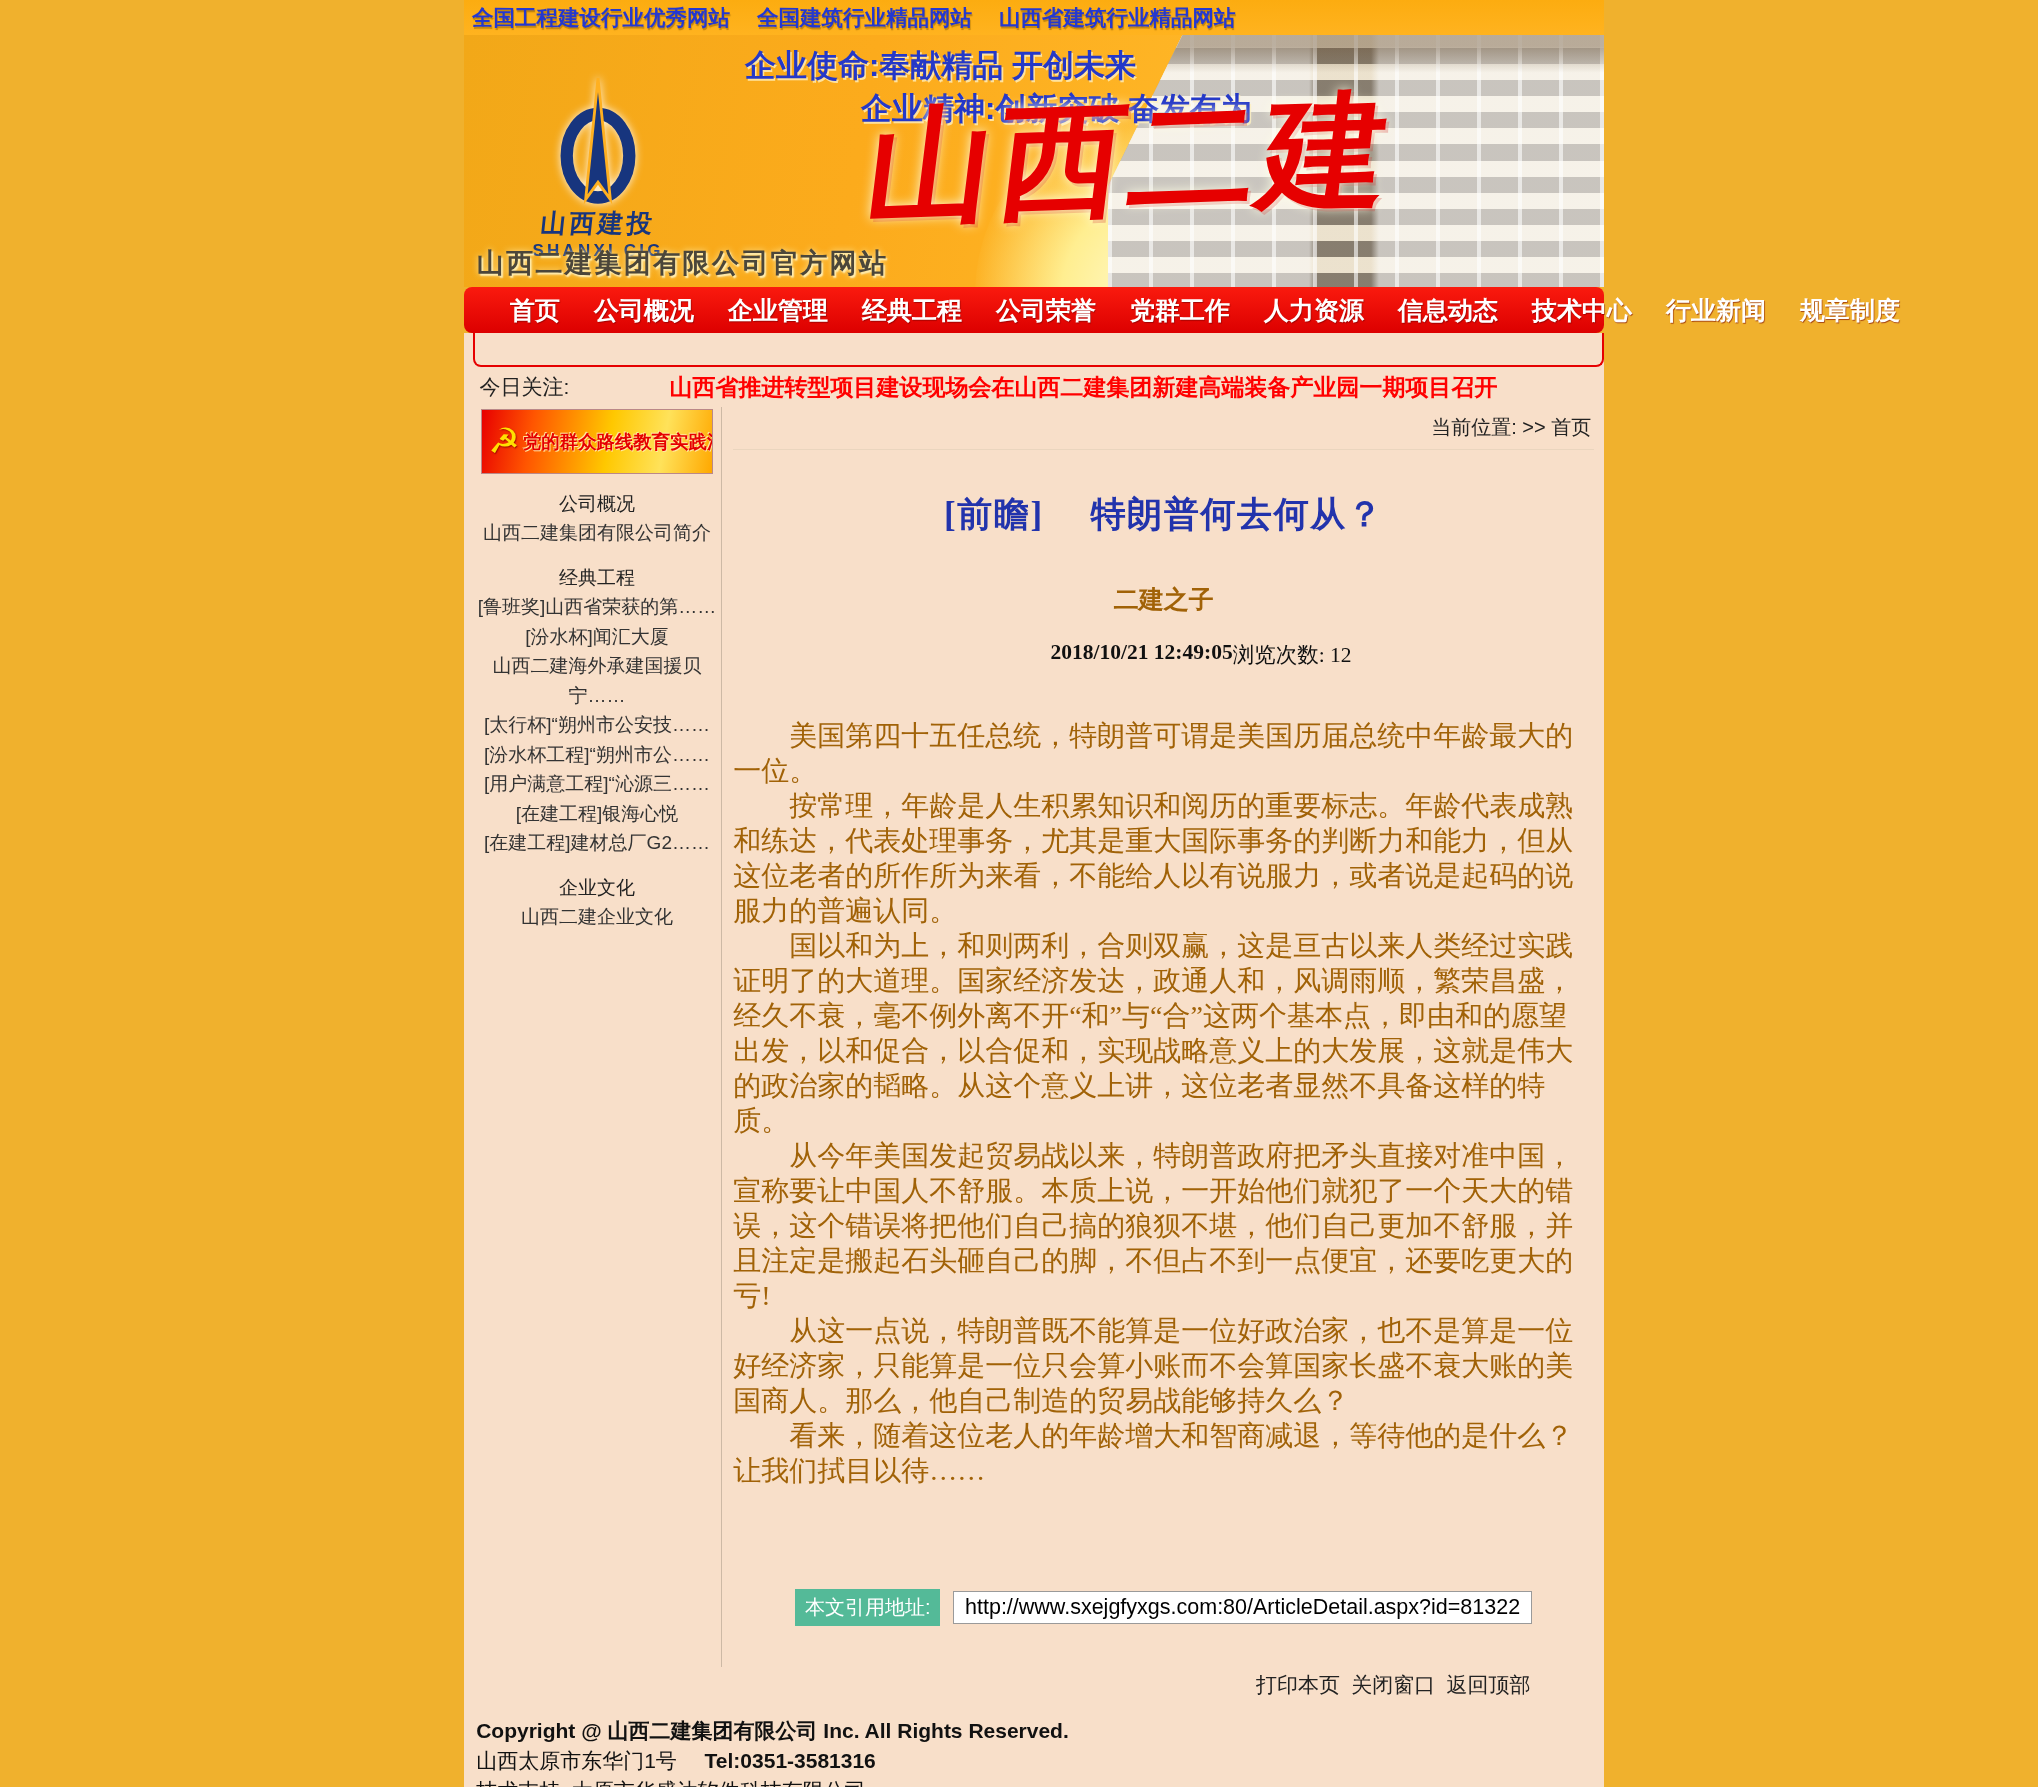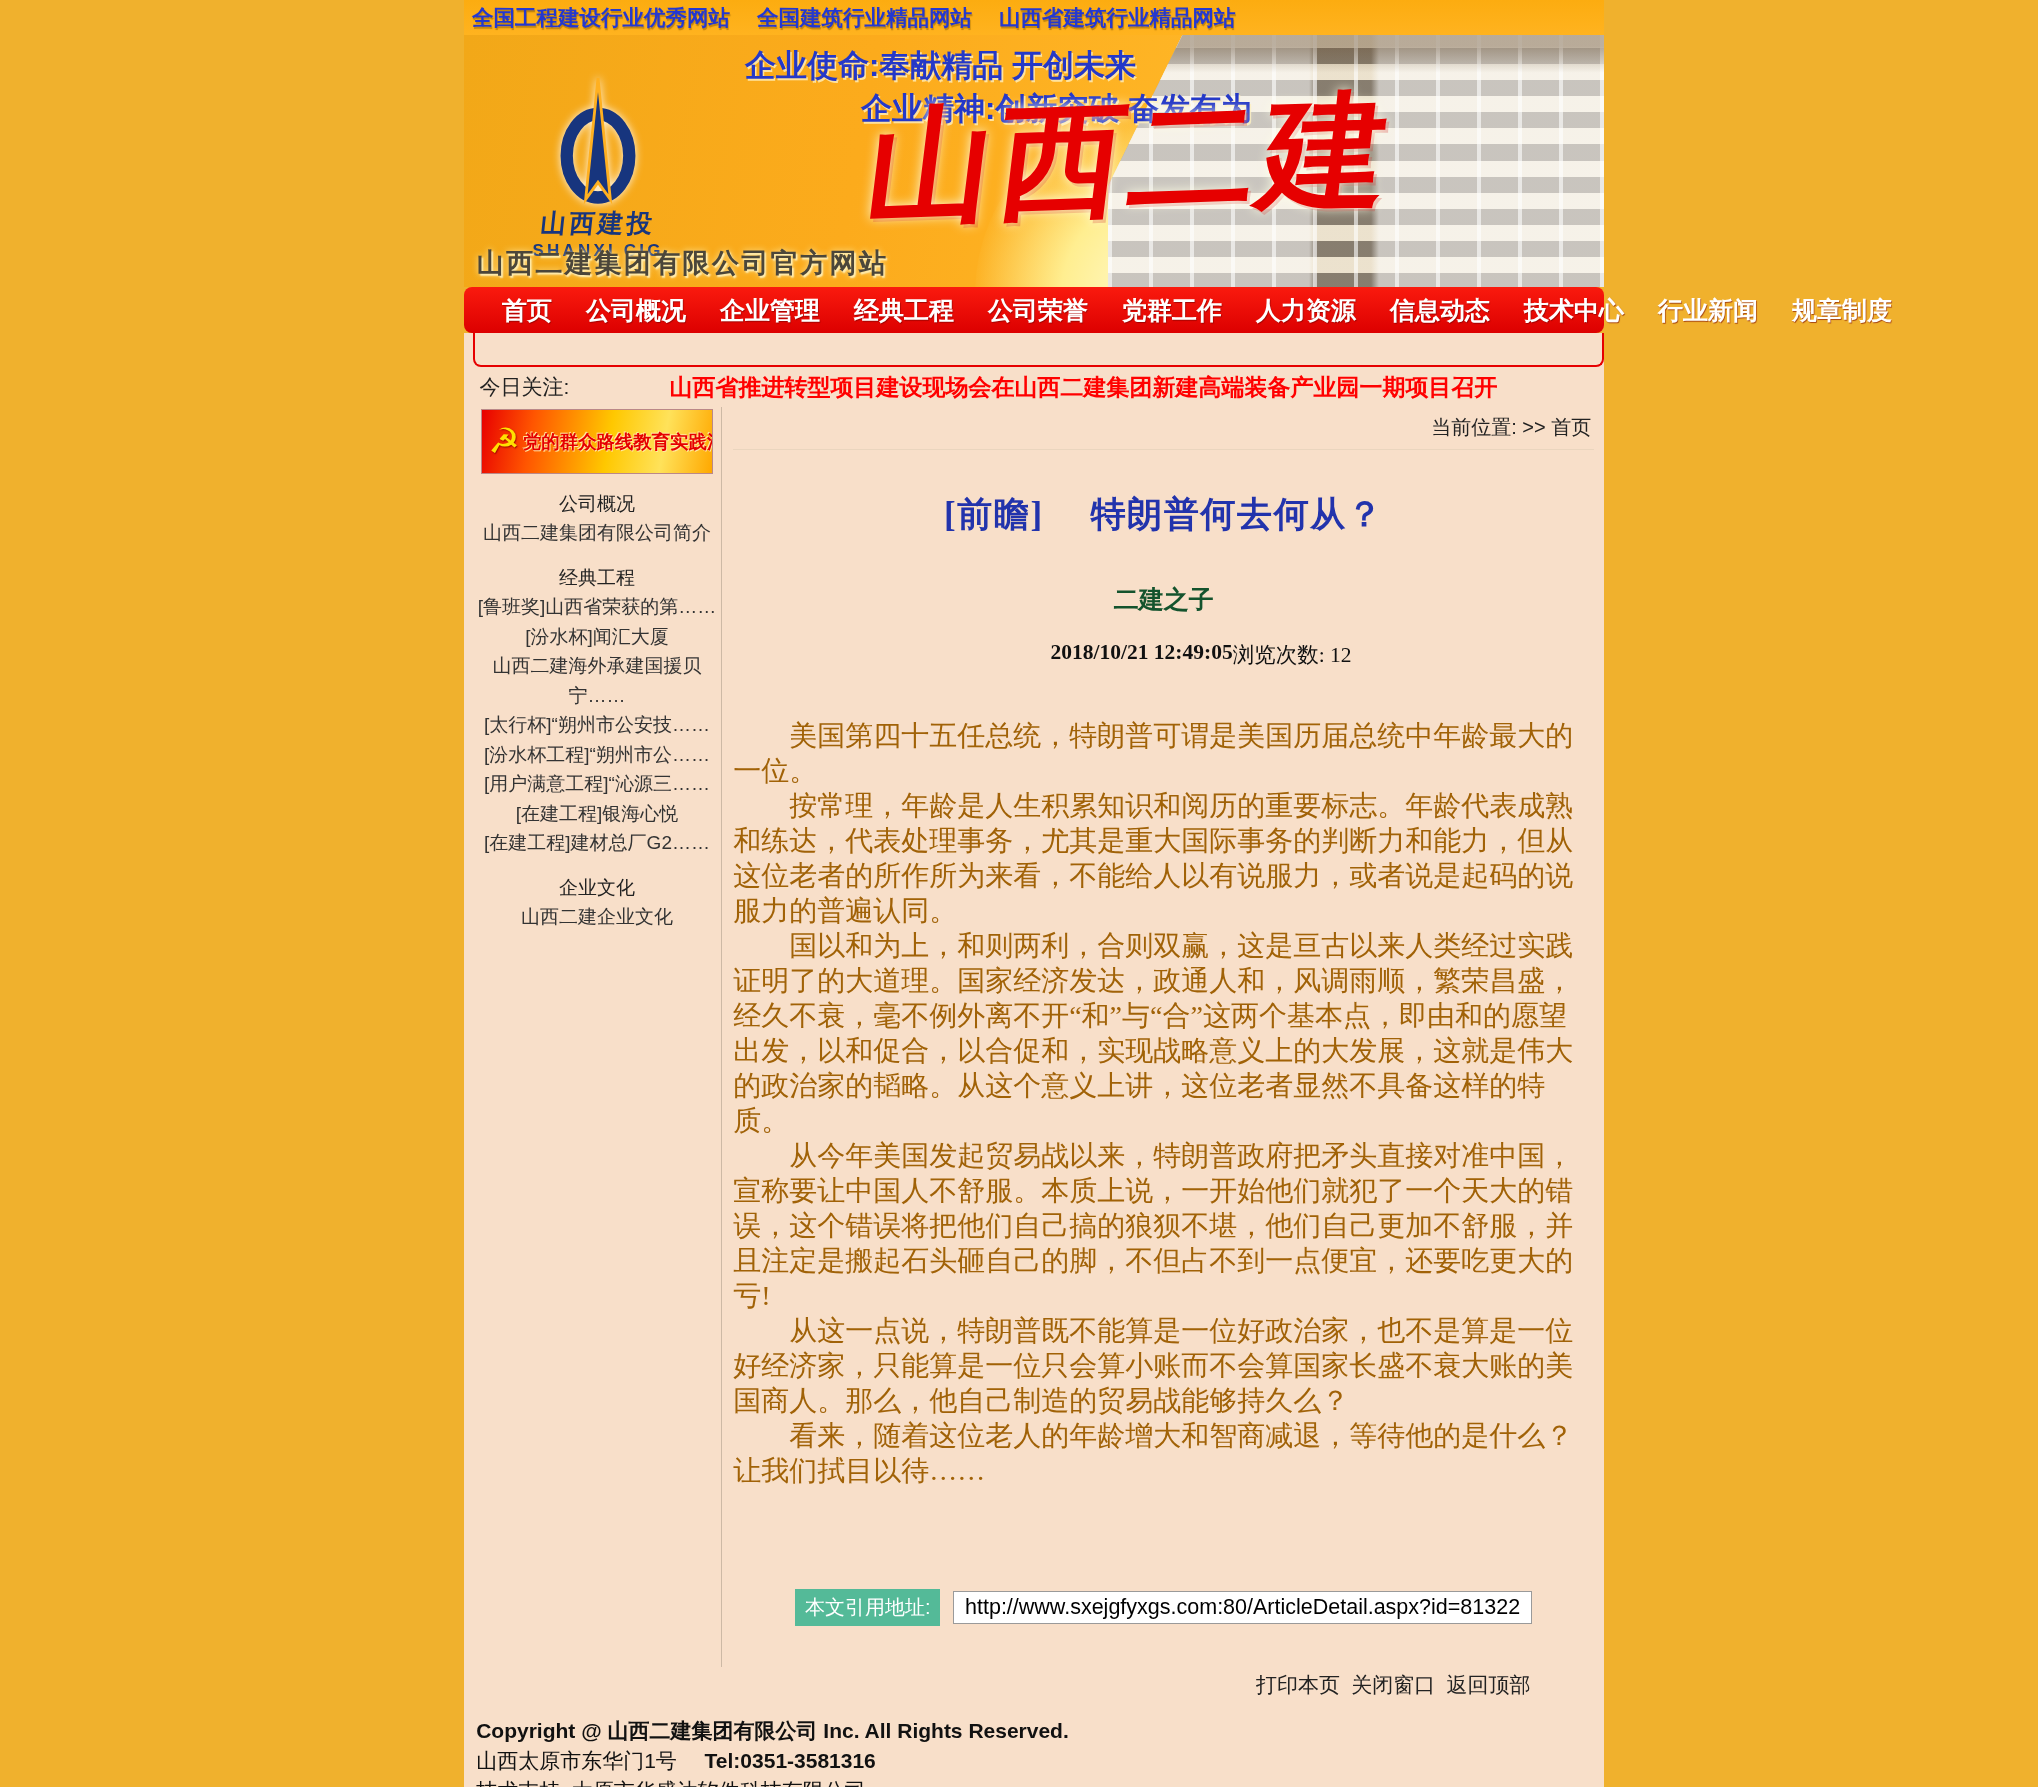--- a/index.html
+++ b/index.html
@@ -35,21 +35,21 @@
     background-image:
       linear-gradient(180deg, rgba(110,85,55,.45) 0 11.2px, rgba(0,0,0,0) 15%),
       linear-gradient(90deg, rgba(255,255,255,.55) 201px, rgba(255,255,255,0) 209px, rgba(255,255,255,0) 263px, rgba(255,255,255,.55) 271px),
       repeating-linear-gradient(90deg, rgba(255,255,255,.6) 0 4px, rgba(255,255,255,0) 4px 41px),
       repeating-linear-gradient(180deg, rgba(58,48,40,.55) 12.8px 29px, rgba(236,226,206,.95) 29px 45px);
     clip-path:polygon(15% 0, 100% 0, 100% 100%, 0 100%, 0 60%);
   }
 
   
   .nav { height:46px; background:linear-gradient(180deg,#FA1A0E,#DC0000); border-radius:8px;
-    display:flex; align-items:center; padding-left:21px; }
+    display:flex; align-items:center; padding-left:29px; }
   .nav div { color:#FFFFFF; font-size:25px; font-weight:bold; padding:0 17px; cursor:pointer; white-space:nowrap;
     text-shadow:0.8px 0.8px 0.8px rgba(120,0,0,.6); }
 
   
   .lower { flex:1; background:#F8DFC9; display:flex; flex-direction:column;padding-left:9px; }
   .substrip { height:34px; border:2.4px solid #E60000; border-top:none; border-radius:0 0 8px 8px; background:#F8DFC9; }
   .ticker { height:40px; display:flex; align-items:center; padding:0 6.4px; }
   .ticker-label { font-size:21px; color:#222; white-space:nowrap; }
   .ticker-text { flex:1; text-align:center; font-size:23px; font-weight:bold; color:#FF0000; white-space:nowrap; }
 
@@ -65,21 +65,21 @@
   .sb-list { margin-top:11.2px; text-align:center; }
   .sb-item, .sb-item-link, .sb-item-heading { font-size:19px; line-height:29.5px; color:#333; }
   .sb-item-heading { margin-top:15px; color:#222; }
   .sb-item-link { cursor:pointer; }
 
   
   .main { flex:1; padding:4.8px 9.6px 0 11.2px; display:flex; flex-direction:column; }
   .breadcrumb { font-size:20px; color:#222; padding:2.4px 3.2px 8px 1.6px; border-bottom:0.8px solid #EAD5BE;text-align:right; }
   .a-title { margin-top:41px; text-align:center; font-size:35px; font-weight:bold; color:#2233AC;
     font-family:"Liberation Serif","DejaVu Serif",serif; letter-spacing:1.6px; }
-  .a-author { margin-top:45px; text-align:center; font-size:25px; font-weight:bold; color:#14532d; }
+  .a-author { margin-top:45px; text-align:center; font-size:25px; font-weight:bold; color:#a16207; }
   .a-meta { margin-top:24px; display:flex; font-size:21.5px; color:#111;
     font-family:"Liberation Serif","DejaVu Serif",serif; }
   .a-date { width:58%; text-align:right;font-weight:bold; }
   .a-views { flex:1; text-align:left; }
   .a-body { margin-top:49px; font-size:28px; line-height:35px; color:#a16207;
     font-family:"Liberation Serif","DejaVu Serif",serif; }
   .a-body p { text-indent:2em; }
   .cite { margin-top:101px; display:flex; align-items:center; justify-content:center; }
   .cite-label { background:#54BA98; color:#FFFFFF; font-size:20px; padding:4.8px 9.6px; }
   .cite-url { margin-left:12.8px; background:#FFFFFF; border:0.8px solid #9A9A9A; font-size:21.5px; color:#000;

